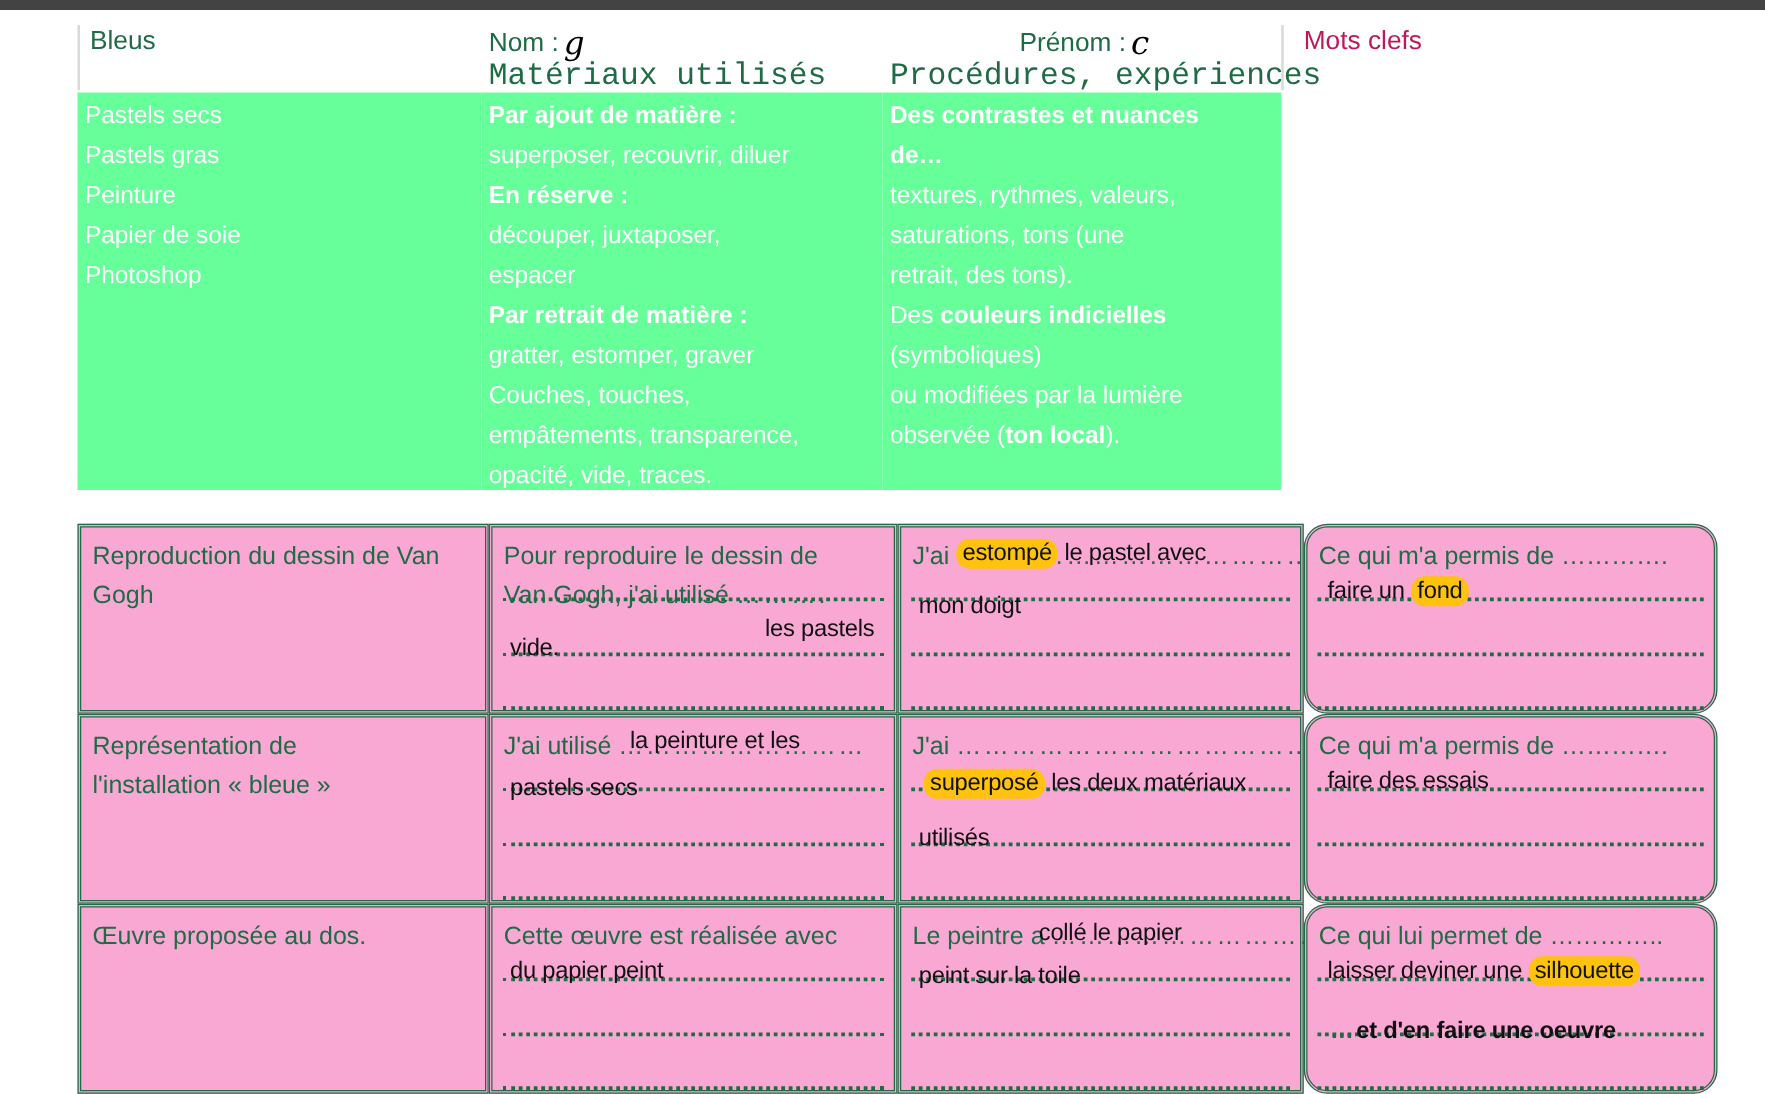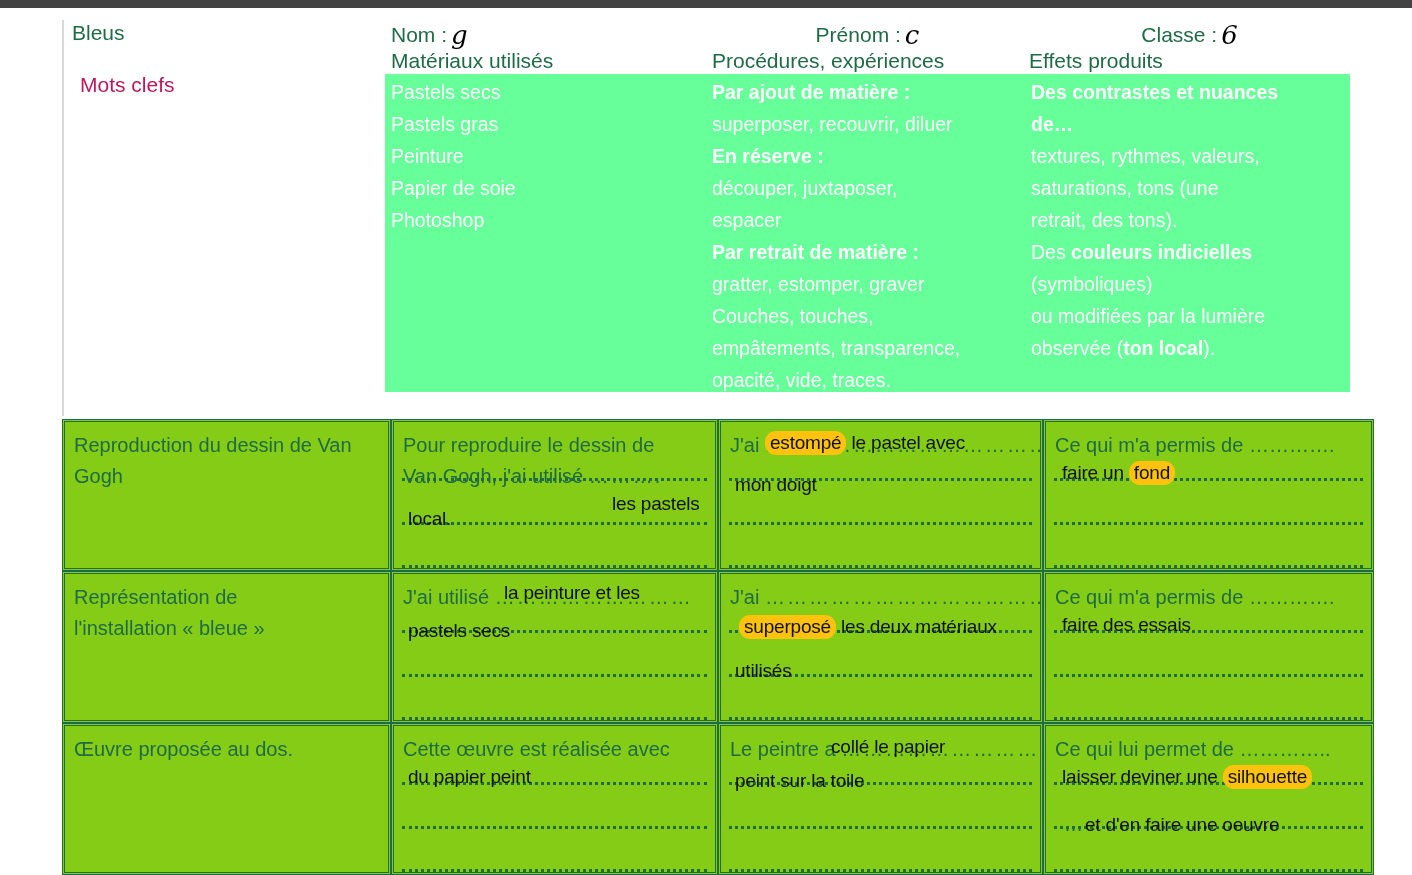--- a/index.html
+++ b/index.html
@@ -60,23 +60,24 @@
   }
   .hdr-ident {
     color: #1f6b45;
     font-size: 21px;
     line-height: 27px;
     white-space: nowrap;
     position: relative;
   }
   .hdr-sub {
     color: #1f6b45;
-    font-size: 21px;
+    font-size: 25px;
     line-height: 26px;
     white-space: nowrap;
+    font-family: Liberation Mono, monospace;
   }
   .handwrite {
     font-family: "DejaVu Serif", serif;
     font-style: italic;
     color: #000;
     font-size: 26px;
     position: relative;
     top: 2px;
     left: 4px;
   }
@@ -108,26 +109,26 @@
     border-collapse: separate;
     border-spacing: 0;
     table-layout: fixed;
   }
   #data-table td {
     vertical-align: top;
     border: 3px double #1f6b45;
     padding: 0;
     height: 146px;
     position: relative;
-    background: #84cc16;
+    background: #f9a8d4;
   }
   .col-a { width: 323px; }
   .col-b { width: 321px; }
   .col-c { width: 319px; }
-  .col-d { width: 325px; }
+  .col-d { width: 325px; border-radius: 19px; }
 
   .cellpad {
     padding: 8px 6px 0 9px;
     position: relative;
     height: 100%;
     box-sizing: border-box;
   }
 
   .printed {
     color: #1f6b45;
@@ -192,26 +193,20 @@
         <div class="hdr-sub" style="padding-left:6px;">Matériaux utilisés</div>
       </div>
 
       <div class="hdr-cell">
         <div class="hdr-ident" style="text-align:center;">
           <span>Prénom :</span><span class="handwrite">c</span>
         </div>
         <div class="hdr-sub" style="padding-left:6px;">Procédures, expériences</div>
       </div>
 
-      <div class="hdr-cell">
-        <div class="hdr-ident" style="text-align:center;">
-          <span>Classe :</span><span class="handwrite">6</span>
-        </div>
-        <div class="hdr-sub" style="padding-left:4px;">Effets produits</div>
-      </div>
 
       <div class="hdr-cell hdr-left-rule">
         <div class="mots-label">Mots clefs</div>
       </div>
 
       <div class="green-cell">
         <div>Pastels secs</div>
         <div>Pastels gras</div>
         <div>Peinture</div>
         <div>Papier de soie</div>
@@ -257,21 +252,21 @@
       </td>
 
       <td class="col-b">
         <div class="cellpad">
           <div class="rule r1"></div>
           <div class="rule r2"></div>
           <div class="rule r3"></div>
           <div class="printed">Pour reproduire le dessin de</div>
           <div class="printed"><span>Van Gogh, j'ai utilisé </span><span class="dots-tail">……….</span></div>
           <div class="ans" style="left:218px; top:42px;margin-top:29px;">les pastels</div>
-          <div class="ans" style="left:14px; top:86px;">local.</div>
+          <div class="ans" style="left:14px; top:86px;">vide.</div>
         </div>
       </td>
 
       <td class="col-c">
         <div class="cellpad">
           <div class="rule r1"></div>
           <div class="rule r2"></div>
           <div class="rule r3"></div>
           <div class="printed"><span>J'ai </span><span class="dots-tail">…………………………………</span></div>
           <div class="ans" style="left:44px; top:10px;text-align:center;"><span class="hl">estompé</span><span> le pastel avec</span></div>
@@ -359,20 +354,20 @@
         </div>
       </td>
 
       <td class="col-d">
         <div class="cellpad">
           <div class="rule r1"></div>
           <div class="rule r2"></div>
           <div class="rule r3"></div>
           <div class="printed">Ce qui lui permet de …………..</div>
           <div class="ans" style="left:16px; top:40px;"><span>laisser deviner une </span><span class="hl">silhouette</span></div>
-          <div class="ans" style="left:18px; top:88px;"><span class="dots-tail">…</span><span>et d'en faire une oeuvre</span></div>
+          <div class="ans" style="left:18px; top:88px;font-weight:bold;"><span class="dots-tail">…</span><span>et d'en faire une oeuvre</span></div>
         </div>
       </td>
     </tr>
 
   </tbody>
     </table>
 </div>
 
 </body></html>

